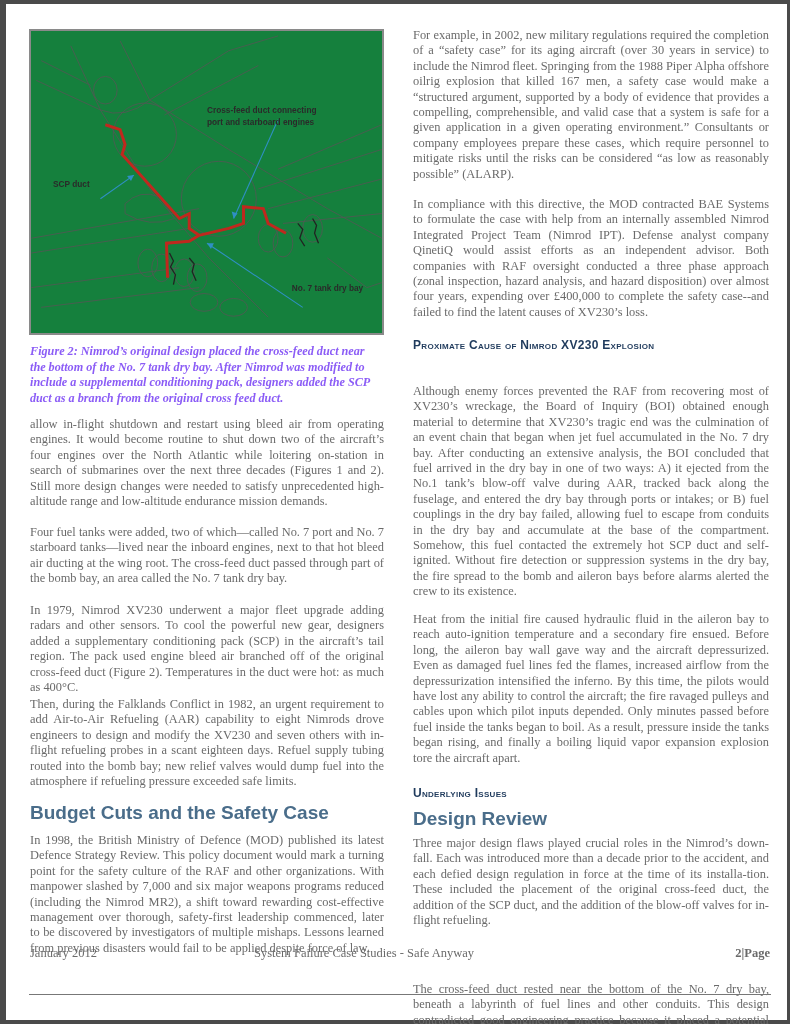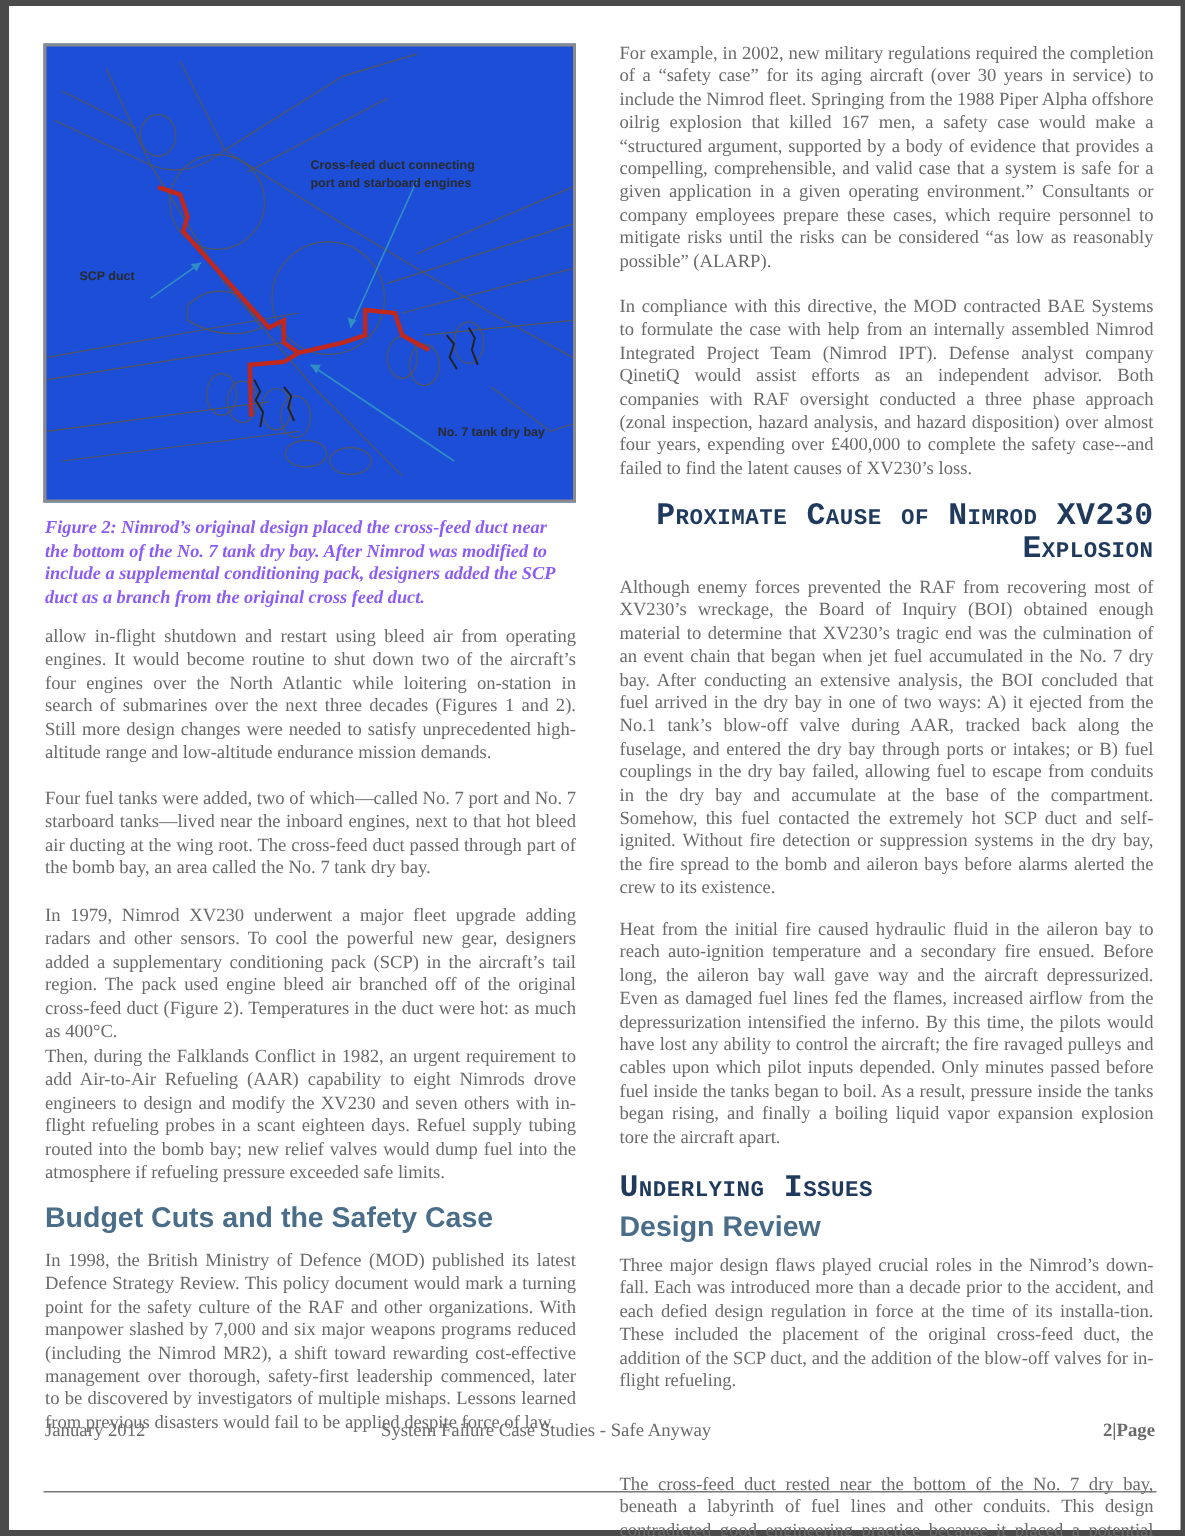--- a/index.html
+++ b/index.html
@@ -11,40 +11,40 @@
   .page {
     position: absolute; left: 6px; top: 4px; width: 781px; height: 1016px;
     background: #ffffff;
   }
   .col { position: absolute; color: #6a6a6a; font-size: 12.4px; line-height: 15.4px; }
   .col-left { left: 24px; top: 0; width: 354px; }
   .col-right { left: 407px; top: 0; width: 356px; }
   p { margin: 0; text-align: justify; }
   .figure {
     position: absolute; left: 23px; top: 25px; width: 355px; height: 306px;
-    border: 2px solid #8a8a8a; background: #1d4ed8; box-sizing: border-box;
+    border: 2px solid #8a8a8a; background: #15803d; box-sizing: border-box;
   }
   .figure svg { width: 100%; height: 100%; display: block; }
   .fig-label {
     font-family: "Liberation Sans", "DejaVu Sans", sans-serif;
     font-size: 8.4px; font-weight: bold; fill: #2a2a2a;
   }
   .caption {
     position: absolute; left: 24px; top: 340px; width: 352px;
     font-style: italic; font-weight: bold; color: #8b5cf6;
     font-size: 12.2px; line-height: 15.6px;
   }
   .h-blue {
     font-family: "Liberation Sans", "DejaVu Sans", sans-serif;
     font-weight: bold; color: #4a6d8a; font-size: 19px;
   }
   .h-dark {
-    font-family: Liberation Mono, monospace;
-    font-weight: bold; color: #1f3a5c; font-size: 21px; line-height: 22px;
-    font-variant: small-caps; letter-spacing: 0.3px; text-align: right;
+    font-family: Liberation Sans, sans-serif;
+    font-weight: bold; color: #1f3a5c; font-size: 12px; line-height: 22px;
+    font-variant: small-caps; letter-spacing: 0.3px;
   }
   .footer-rule {
     position: absolute; left: 23px; top: 990px; width: 742px; height: 0;
     border-top: 1.5px solid #777;
   }
   .footer {
     position: absolute; left: 24px; top: 942px; width: 740px; height: 16px;
     font-size: 12.5px; color: #6a6a6a;
   }
   .footer .f-left { position: absolute; left: 0; top: 0; }

